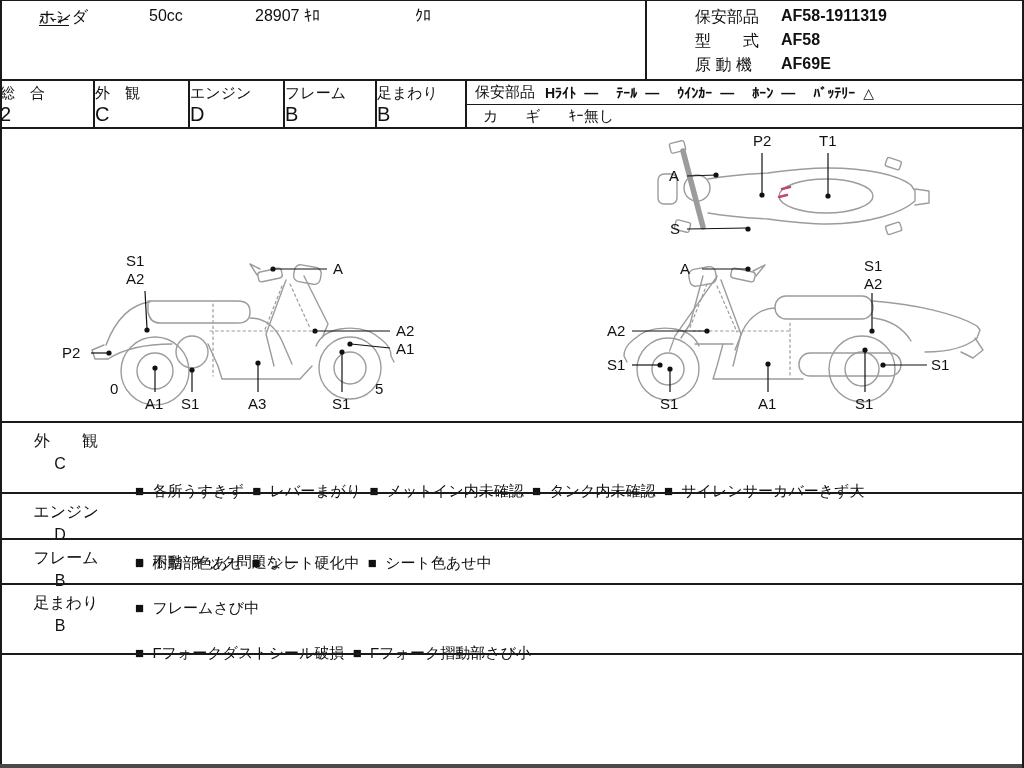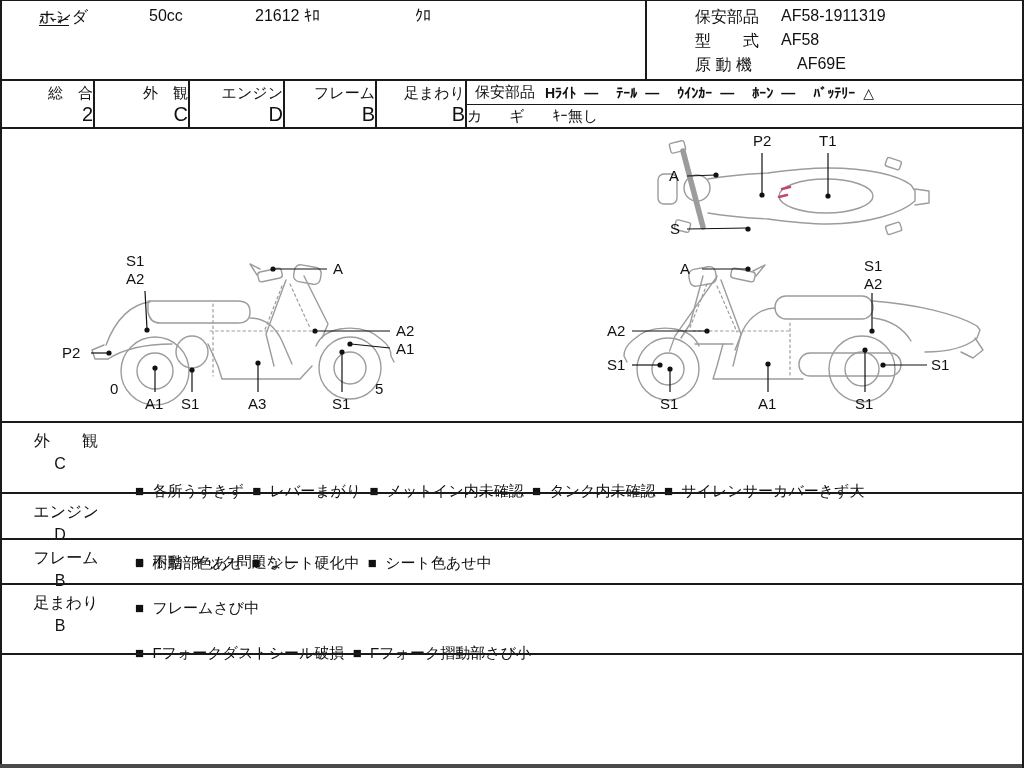--- a/index.html
+++ b/index.html
@@ -17,35 +17,35 @@
   .hfield{position:absolute;top:6px;font-size:16px;white-space:pre;}
   .maker{left:12px;}
   .disp{left:122px;}
   .mileage{left:228px;}
   .color{left:388px;}
   .model-name{position:absolute;left:12px;top:12px;font-size:12px;white-space:pre;text-decoration:underline;}
   .hdiv{position:absolute;left:618px;top:0;width:2px;height:78px;background:#1a1a1a;}
   .header-right{position:absolute;left:620px;top:0;width:402px;height:78px;font-size:16px;}
   .hr-row{position:absolute;left:48px;white-space:pre;display:flex;}
   .hr-row .lab{display:inline-block;min-width:86px;white-space:pre;}
-  .hr-row .val{display:inline-block;}
+  .hr-row .val{display:inline-block;font-weight:bold;}
 
   
   .grade-band{position:absolute;left:0;top:78px;width:1024px;height:50px;
     border-top:2px solid #1a1a1a;border-bottom:2px solid #1a1a1a;box-sizing:border-box;display:flex;}
-  .gcell{border-right:2px solid #1a1a1a;box-sizing:border-box;text-align:right;}
+  .gcell{border-right:2px solid #1a1a1a;box-sizing:border-box;text-align:left;}
   .gcell .glabel{font-size:15px;line-height:20px;padding-top:2px;white-space:pre;}
   .gcell .gvalue{font-size:20px;line-height:23px;}
   .safety{flex:1;display:flex;flex-direction:column;font-size:14px;}
   .safety-row1{height:24px;border-bottom:1.5px solid #1a1a1a;box-sizing:border-box;
     display:flex;align-items:center;padding-left:8px;white-space:pre;}
   .safety-row1 .sp-title{margin-right:10px;font-size:15px;}
   .sp-item{display:inline-flex;margin-right:18px;white-space:pre;font-weight:bold;}
   .sp-item .sp-name{margin-right:8px;}
-  .safety-row2{flex:1;display:flex;align-items:center;white-space:pre;font-size:15px;}
+  .safety-row2{flex:1;display:flex;align-items:center;padding-left:16px;white-space:pre;font-size:15px;}
   .safety-row2 .key-label{margin-right:22px;letter-spacing:6px;}
 
   
   .diagrams{position:absolute;left:2px;top:128px;width:1020px;height:292px;}
   svg text{font-family:"Liberation Sans","DejaVu Sans",sans-serif;font-size:15px;fill:#111;}
   .sketch{stroke:#9c9c9c;stroke-width:1.4;fill:none;stroke-linecap:round;stroke-linejoin:round;}
   .sketch-dot{stroke:#9c9c9c;stroke-width:1.2;fill:none;stroke-dasharray:2.5,3;}
   .leader{stroke:#111;stroke-width:1.2;fill:none;}
   .ldot{fill:#111;stroke:none;}
   .redmark{stroke:#c2486e;stroke-width:2.6;stroke-linecap:round;}
@@ -58,34 +58,34 @@
   .crow-lines{position:absolute;left:135px;top:8px;right:10px;font-size:15px;line-height:24px;white-space:pre-wrap;}
 </style>
 </head>
 <body>
 
 <div id="page">
 
   <div class="header">
     <span class="hfield maker">ホンダ</span>
     <span class="hfield disp">50cc</span>
-    <span class="hfield mileage">21612 ｷﾛ</span>
+    <span class="hfield mileage">28907 ｷﾛ</span>
     <span class="hfield color">ｸﾛ</span>
     <span class="model-name">ｽﾞｰﾏｰ</span>
     <div class="hdiv"></div>
     <div class="header-right">
       <div class="hr-row" style="top:6px;">
         <span class="lab">保安部品</span>
         <span class="val">AF58-1911319</span>
       </div>
       <div class="hr-row" style="top:30px;">
         <span class="lab">型　　式</span>
         <span class="val">AF58</span>
       </div>
-      <div class="hr-row" style="top:54px;gap:16px;">
+      <div class="hr-row" style="top:54px;">
         <span class="lab">原 動 機</span>
         <span class="val">AF69E</span>
       </div>
     </div>
   </div>
 
   <div class="grade-band">
     <div class="gcell" style="width:95px;">
       <div class="glabel">総　合</div>
       <div class="gvalue">2</div>

